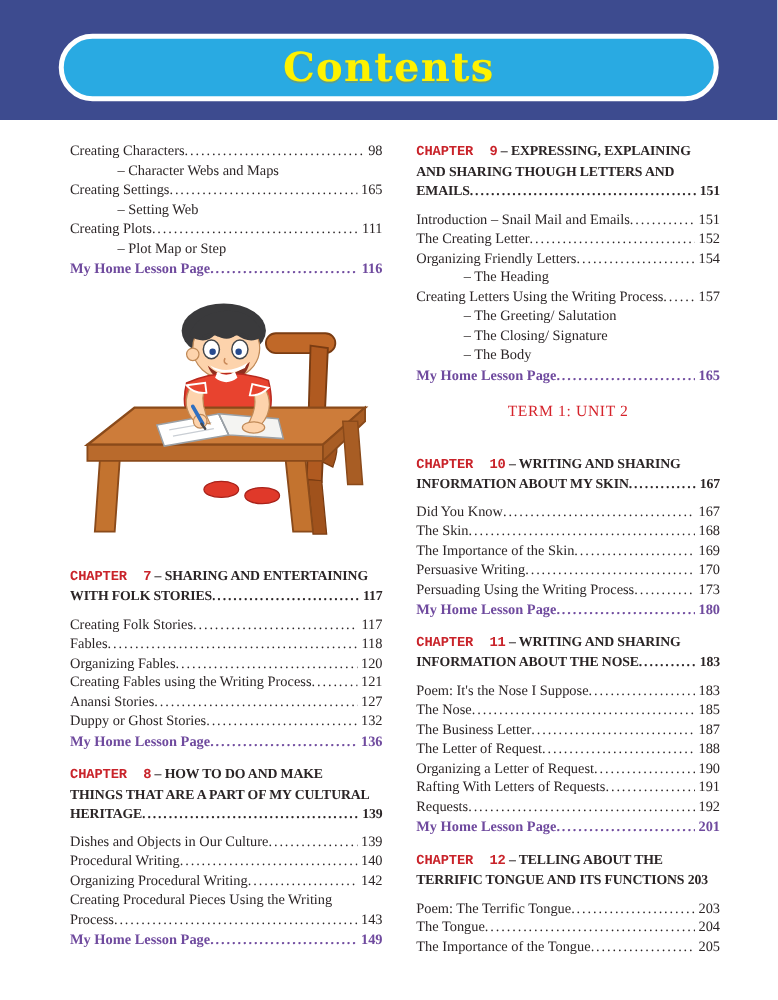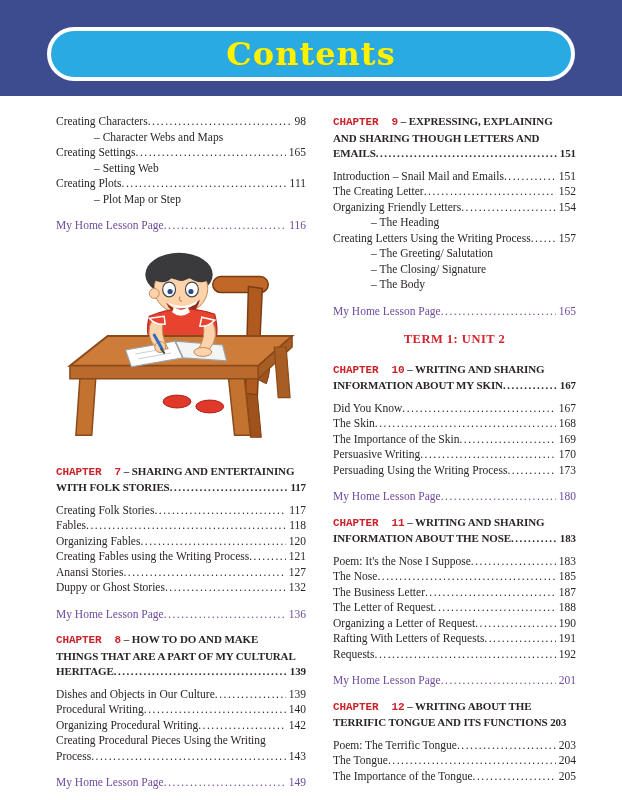--- a/index.html
+++ b/index.html
@@ -33,26 +33,26 @@
   .row{display:flex;align-items:baseline;}
   .lbl{flex:0 0 auto;white-space:nowrap;}
   .dots{flex:1 1 0;min-width:5px;overflow:hidden;white-space:nowrap;}
   .dots::after{
     content:"..........................................................................................................";
     letter-spacing:1.5px;
   }
   .pg{flex:0 0 auto;padding-left:3px;white-space:nowrap;}
 
   .sub{padding-left:38px;}
-  .lesson{color:var(--purple);font-weight:normal;margin:11px 0 4px;}
+  .lesson{color:var(--purple);font-weight:bold;margin:1px 0 4px;}
   .chapter{font-weight:bold;font-size:11px;letter-spacing:-0.1px;margin:10px 0 7px;}
   .chapter .red{color:var(--red);white-space:pre;font-family:Liberation Mono, monospace;}
   .col > .chapter:first-child{margin-top:0;}
-  .term{color:var(--term);font-weight:bold;text-align:center;font-size:12.5px;
-        letter-spacing:.5px;margin:13px 0 14px;}
+  .term{color:var(--term);font-weight:normal;text-align:center;font-size:12.5px;
+        letter-spacing:.5px;margin:13px 0 26px;}
   .entry2 .pre{white-space:nowrap;}
 
   .illustration{height:214px;display:flex;align-items:center;justify-content:center;
                 margin:6px 0 2px;}
   .illustration svg{width:238px;height:202px;}
 </style>
 </head>
 <body>
 
 <div class="band">
@@ -339,21 +339,21 @@
           <span class="dots"></span>
           <span class="pg">192</span>
         </div>
       </div>
       <div class="row lesson">
         <span class="lbl">My Home Lesson Page</span>
         <span class="dots"></span>
         <span class="pg">201</span>
       </div>
       <div class="chapter">
-        <div class="chline"><span class="red">CHAPTER  12</span><span> – WRITING ABOUT THE</span></div>
+        <div class="chline"><span class="red">CHAPTER  12</span><span> – TELLING ABOUT THE</span></div>
         <div class="chline">TERRIFIC TONGUE AND ITS FUNCTIONS  203</div>
       </div>
       <div class="row entry">
         <span class="lbl">Poem: The Terrific Tongue</span>
         <span class="dots"></span>
         <span class="pg">203</span>
       </div>
       <div class="row entry">
         <span class="lbl">The Tongue</span>
         <span class="dots"></span>

